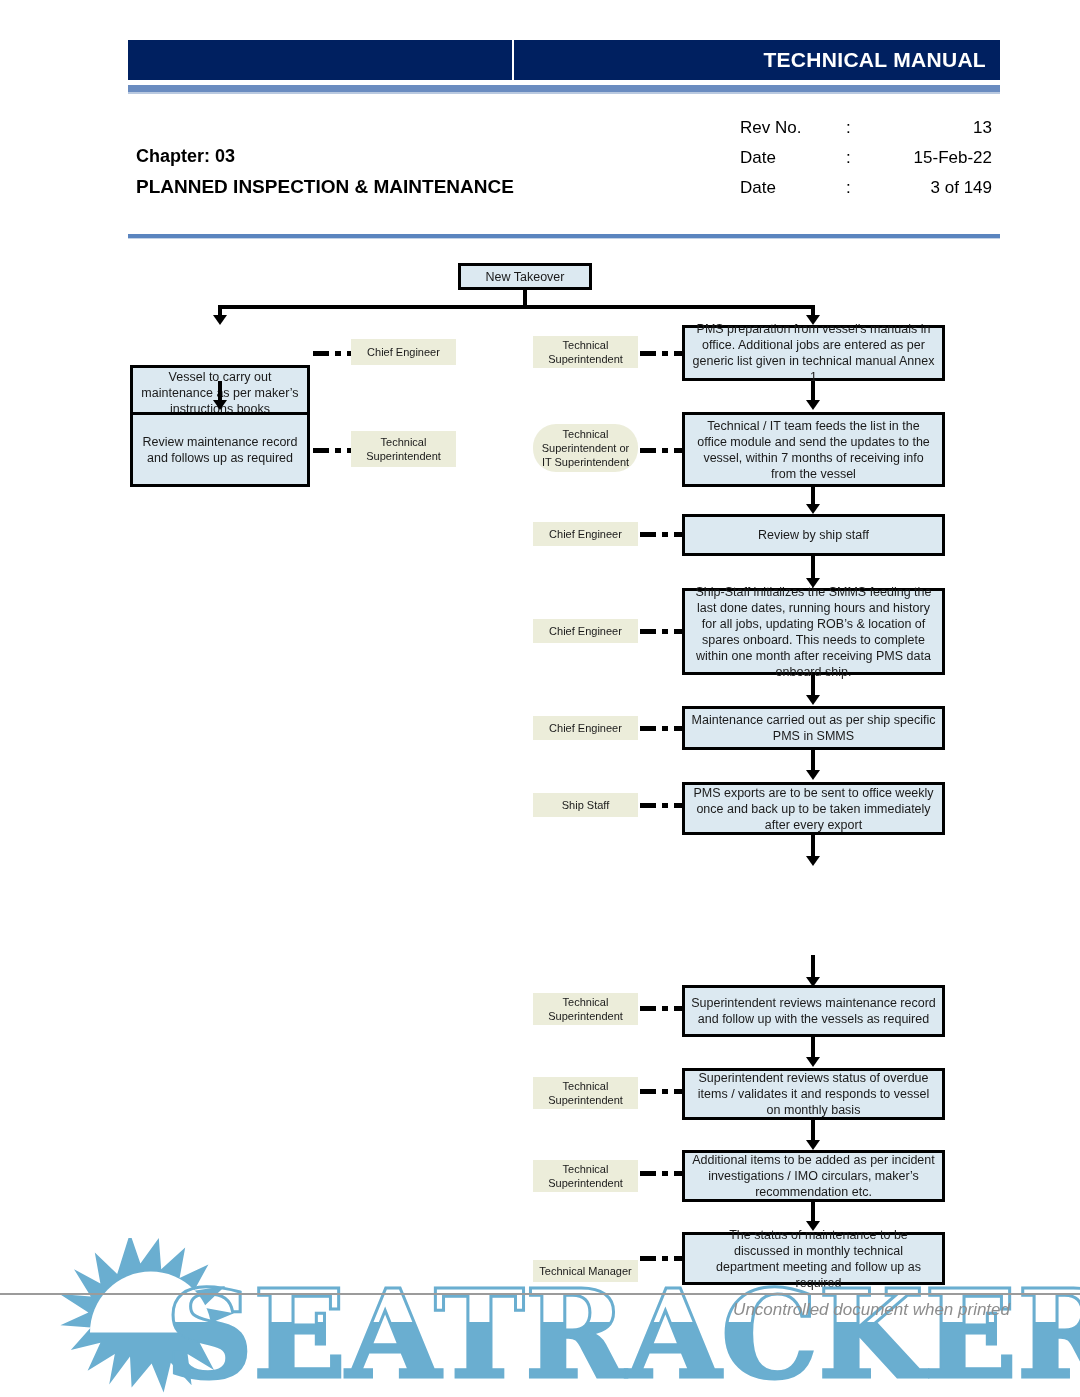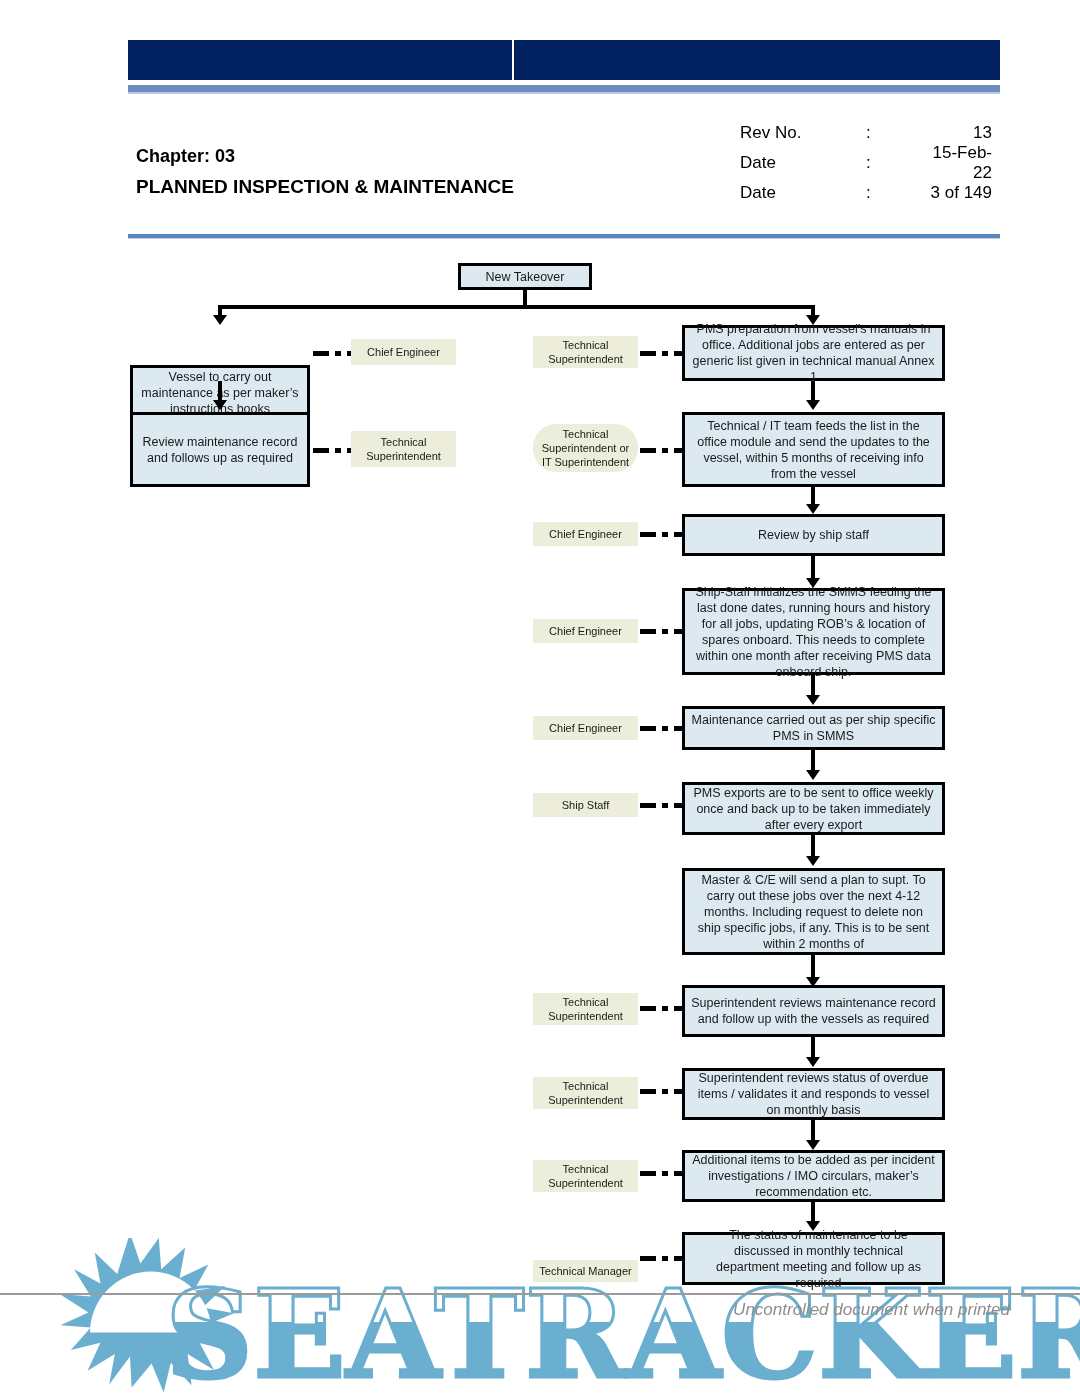--- a/index.html
+++ b/index.html
@@ -19,21 +19,21 @@
     display:flex;align-items:center;justify-content:flex-end;
     color:#ffffff;font-size:21px;font-weight:bold;letter-spacing:.3px;
   }
   .hdr-rule{position:absolute;left:128px;top:85px;width:872px;height:7px;background:#6a8cc0;}
   .hdr-rule2{position:absolute;left:128px;top:92px;width:872px;height:2px;background:#b9c9e0;}
 
   .chapter{position:absolute;left:136px;top:146px;font-size:18px;font-weight:bold;}
   .chaptitle{position:absolute;left:136px;top:176px;font-size:19px;font-weight:bold;}
 
   .meta{position:absolute;left:740px;top:118px;width:252px;}
-  .meta-row{display:flex;align-items:center;height:30px;font-size:17px;gap:20px;}
+  .meta-row{display:flex;align-items:flex-start;height:30px;font-size:17px;}
   .meta-lbl{width:106px;}
   .meta-colon{width:40px;}
   .meta-val{flex:1;text-align:right;}
 
   .sec-rule{position:absolute;left:128px;top:234px;width:872px;height:4px;background:#5b85bf;}
   .sec-rule2{position:absolute;left:128px;top:238px;width:872px;height:1px;background:#c3d2e6;}
 
   
   .chart{position:absolute;left:0;top:0;width:1080px;height:1385px;}
 
@@ -76,20 +76,21 @@
   .wm{position:absolute;left:0;top:1238px;width:1080px;height:159px;pointer-events:none;}
   .wm svg{display:block;}
 </style>
 </head>
 <body>
 
 <div class="page">
 
   <div class="hdr-bar"></div>
   <div class="hdr-split"></div>
+  <div class="hdr-title">TECHNICAL MANUAL</div>
   <div class="hdr-rule"></div>
   <div class="hdr-rule2"></div>
 
   <div class="chapter">Chapter: 03</div>
   <div class="chaptitle">PLANNED INSPECTION &amp; MAINTENANCE</div>
 
   <div class="meta">
     <div class="meta-row">
       <span class="meta-lbl">Rev No.</span>
       <span class="meta-colon">:</span>
@@ -132,21 +133,21 @@
     <div class="dashdot" style="left:313px;top:448px;width:38px;"></div>
     <div class="role" style="left:351px;top:431px;width:105px;height:36px;">Technical Superintendent</div>
 
     <div class="pbox" style="left:682px;top:325px;width:263px;height:56px;">PMS preparation from vessel’s manuals in office. Additional jobs are entered as per generic list given in technical manual Annex 1</div>
     <div class="dashdot" style="left:640px;top:351px;width:44px;"></div>
     <div class="role" style="left:533px;top:336px;width:105px;height:32px;">Technical Superintendent</div>
 
     <div class="vline" style="left:811px;top:381px;height:21px;"></div>
     <div class="arrow" style="left:806px;top:400px;"></div>
 
-    <div class="pbox" style="left:682px;top:412px;width:263px;height:75px;">Technical / IT team feeds the list in the office module and send the updates to the vessel, within 5 months of receiving info from the vessel</div>
+    <div class="pbox" style="left:682px;top:412px;width:263px;height:75px;">Technical / IT team feeds the list in the office module and send the updates to the vessel, within 7 months of receiving info from the vessel</div>
     <div class="dashdot" style="left:640px;top:448px;width:44px;"></div>
     <div class="role" style="left:533px;top:424px;width:105px;height:48px;border-radius:23px;">Technical Superintendent or IT Superintendent</div>
 
     <div class="vline" style="left:811px;top:487px;height:21px;"></div>
     <div class="arrow" style="left:806px;top:504px;"></div>
 
     <div class="pbox" style="left:682px;top:514px;width:263px;height:42px;">Review by ship staff</div>
     <div class="dashdot" style="left:640px;top:532px;width:44px;"></div>
     <div class="role" style="left:533px;top:522px;width:105px;height:24px;">Chief Engineer</div>
 
@@ -167,21 +168,20 @@
     <div class="vline" style="left:811px;top:750px;height:24px;"></div>
     <div class="arrow" style="left:806px;top:770px;"></div>
 
     <div class="pbox" style="left:682px;top:782px;width:263px;height:53px;">PMS exports are to be sent to office weekly once and back up to be taken immediately after every export</div>
     <div class="dashdot" style="left:640px;top:803px;width:44px;"></div>
     <div class="role" style="left:533px;top:793px;width:105px;height:24px;">Ship Staff</div>
 
     <div class="vline" style="left:811px;top:835px;height:25px;"></div>
     <div class="arrow" style="left:806px;top:856px;"></div>
 
-    <div class="pbox" style="left:682px;top:868px;width:263px;height:87px;">Master &amp; C/E will send a plan to supt. To carry out these jobs over the next 4-12 months. Including request to delete non ship specific jobs, if any. This is to be sent within 2 months of</div>
 
     <div class="vline" style="left:811px;top:955px;height:26px;"></div>
     <div class="arrow" style="left:806px;top:977px;"></div>
 
     <div class="pbox" style="left:682px;top:985px;width:263px;height:52px;">Superintendent reviews maintenance record and follow up with the vessels as required</div>
     <div class="dashdot" style="left:640px;top:1006px;width:44px;"></div>
     <div class="role" style="left:533px;top:993px;width:105px;height:32px;">Technical Superintendent</div>
 
     <div class="vline" style="left:811px;top:1037px;height:24px;"></div>
     <div class="arrow" style="left:806px;top:1057px;"></div>

